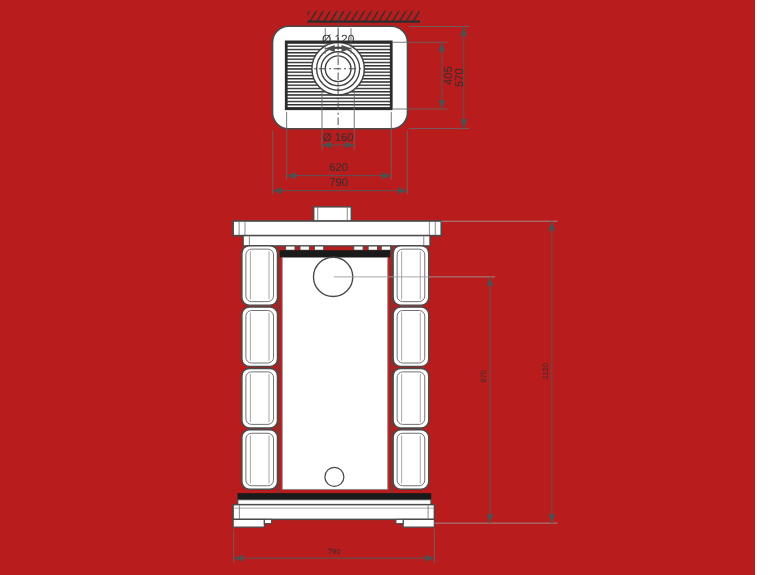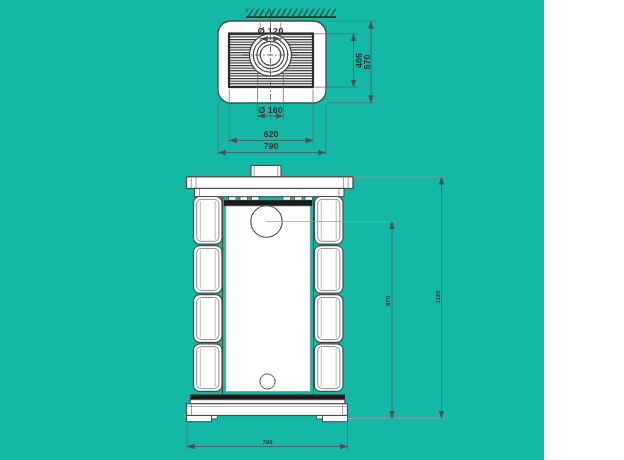--- a/index.html
+++ b/index.html
@@ -1,23 +1,22 @@
 <!DOCTYPE html>
 <html><head>
 <meta charset="utf-8">
 <style>
   html, body { margin: 0; padding: 0; background: #ffffff; }
   .canvas {
     position: relative;
-    width: 544px;
+    width: 604px;
     height: 460px;
-    background: #14b8a6;
+    background: #b91c1c;
     overflow: hidden;
     font-family: "Liberation Sans", sans-serif;
-    font-weight: bold;
   }
   svg { display: block; }
   text {
     font-family: "Liberation Sans", sans-serif;
     fill: #2f2f2f;
   }
   .dim-text   { font-size: 9px; }
   .dim-text-lg{ font-size: 9.5px; }
   .dim-text-sm{ font-size: 6px; }
   .objline  { stroke: #4a4a4a; fill: #ffffff; }

